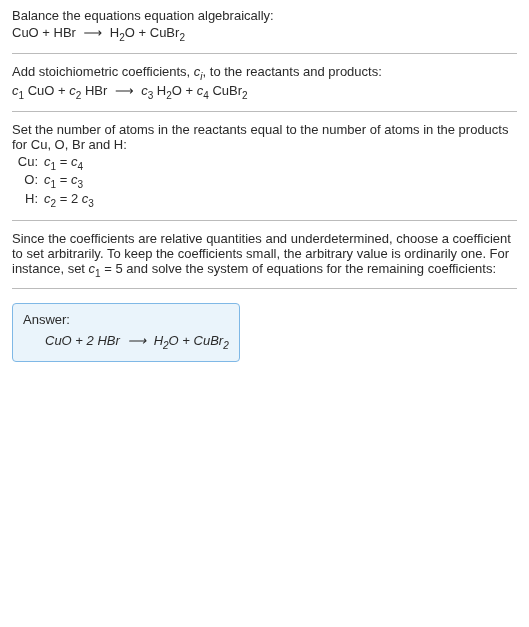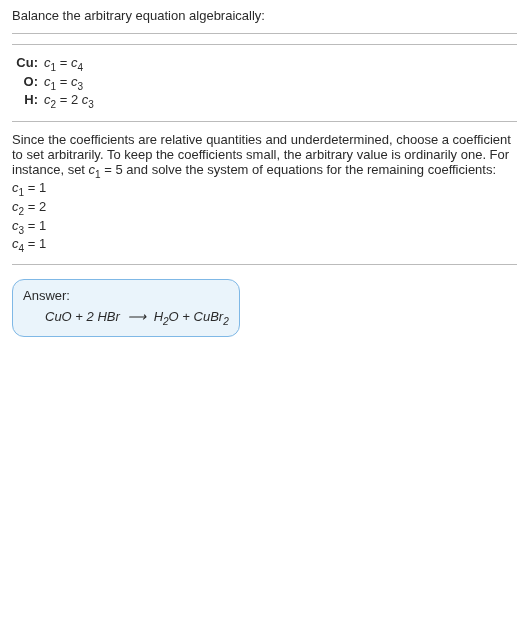--- a/index.html
+++ b/index.html
@@ -17,48 +17,60 @@
     border: none;
     border-top: 1px solid #bbb;
     margin: 10px 0;
   }
   .eq-line { margin: 2px 0; }
   .sub { font-size: 10px; vertical-align: sub; }
   .ital { font-style: italic; }
   .arrow { padding: 0 4px; }
   .aligntable { border-collapse: collapse; margin-top: 2px; }
   .aligntable td { padding: 0 6px 1px 0; vertical-align: top; }
-  .aligntable td.lbl { text-align: right; padding-right: 6px; min-width: 26px; font-weight: bold; }
+  .aligntable td.lbl { text-align: right; padding-right: 6px; min-width: 26px; }
   .coef-list div { margin: 1px 0; }
   .answer-box {
     border: 1px solid #7fb8e6;
     background: #eaf4fb;
-    border-radius: 12px;
+    border-radius: 4px;
     padding: 8px 10px 10px 10px;
     display: inline-block;
     margin-top: 4px;
   }
   .answer-box .hdr { margin-bottom: 6px; }
   .answer-box .eq { padding-left: 22px; font-style: italic; }
 </style>
 </head>
 <body>
 
 <div class="section">
-  <div>Balance the arbitrary equation algebraically:</div>
+  <div>Balance the equations equation algebraically:</div>
+  <div class="eq-line">
+    <span>CuO</span><span> + </span><span>HBr</span>
+    <span class="arrow">⟶</span>
+    <span><span>H</span><span class="sub">2</span><span>O</span></span><span> + </span><span><span>CuBr</span><span class="sub">2</span></span>
+  </div>
 </div>
 
 <hr class="divider">
 
 <div class="section">
+  <div>
+    <span>Add stoichiometric coefficients, </span><span class="ital">c</span><span class="sub ital">i</span><span>, to the reactants and products:</span>
+  </div>
+  <div class="eq-line">
+    <span class="ital">c</span><span class="sub">1</span><span> CuO + </span><span class="ital">c</span><span class="sub">2</span><span> HBr </span><span class="arrow">⟶</span><span class="ital"> c</span><span class="sub">3</span><span> H</span><span class="sub">2</span><span>O + </span><span class="ital">c</span><span class="sub">4</span><span> CuBr</span><span class="sub">2</span>
+  </div>
 </div>
 
 <hr class="divider">
 
 <div class="section">
+  <div>Set the number of atoms in the reactants equal to the number of atoms in the products for Cu, O, Br and H:</div>
   <table class="aligntable">
     <tbody>
         <tr>
           <td class="lbl">Cu:</td>
           <td><span class="ital">c</span><span class="sub">1</span><span> = </span><span></span><span class="ital">c</span><span class="sub">4</span></td>
         </tr>
     <tr>
           <td class="lbl">O:</td>
           <td><span class="ital">c</span><span class="sub">1</span><span> = </span><span></span><span class="ital">c</span><span class="sub">3</span></td>
         </tr>
@@ -69,26 +81,20 @@
   </tbody>
     </table>
 </div>
 
 <hr class="divider">
 
 <div class="section">
   <div>
     <span>Since the coefficients are relative quantities and underdetermined, choose a coefficient to set arbitrarily. To keep the coefficients small, the arbitrary value is ordinarily one. For instance, set </span><span class="ital">c</span><span class="sub">1</span><span> = 5 and solve the system of equations for the remaining coefficients:</span>
   </div>
-  <div class="coef-list">
-    <div><span class="ital">c</span><span class="sub">1</span><span> = 1</span></div>
-    <div><span class="ital">c</span><span class="sub">2</span><span> = 2</span></div>
-    <div><span class="ital">c</span><span class="sub">3</span><span> = 1</span></div>
-    <div><span class="ital">c</span><span class="sub">4</span><span> = 1</span></div>
-  </div>
 </div>
 
 <hr class="divider">
 
 <div class="section">
   <div class="answer-box">
     <div class="hdr">Answer:</div>
     <div class="eq">
       <span>CuO + 2 HBr </span><span class="arrow">⟶</span><span> H</span><span class="sub">2</span><span>O + CuBr</span><span class="sub">2</span>
     </div>

